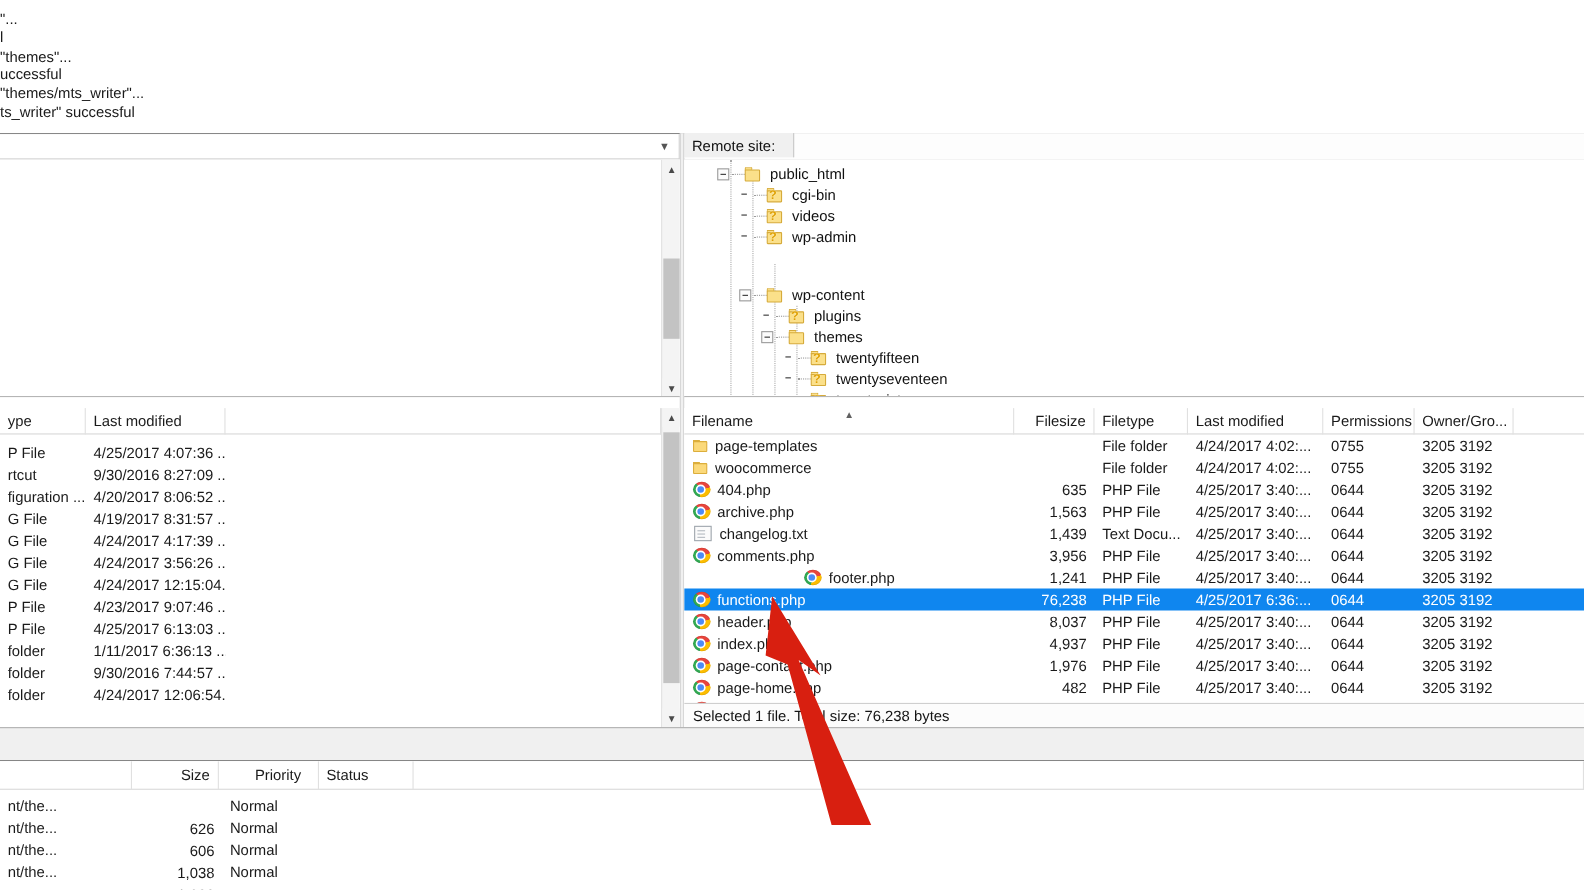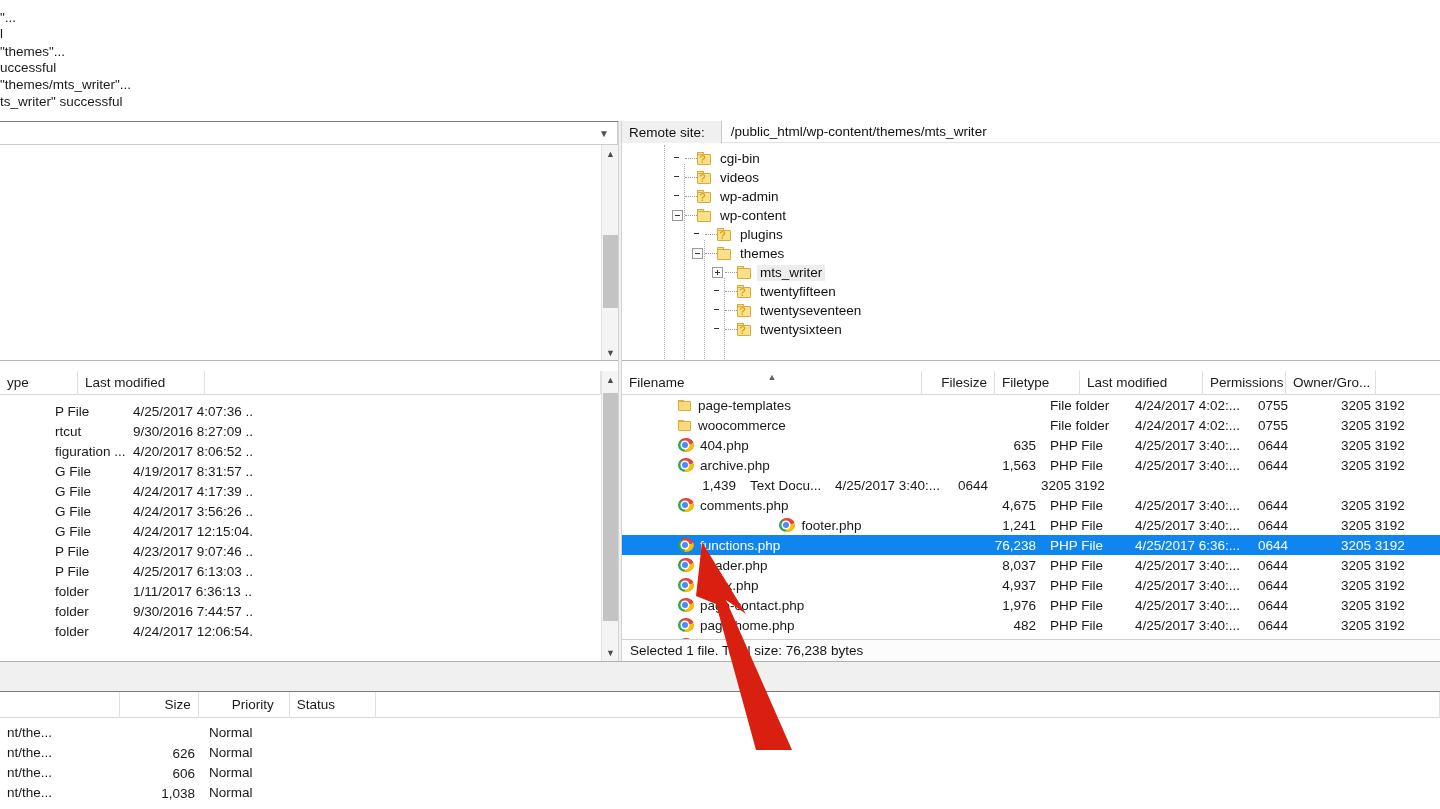--- a/index.html
+++ b/index.html
@@ -167,21 +167,21 @@
     padding: 0 7px;
     position: relative;
   }
   .col-header .cell.num { justify-content: flex-end; }
   .sort-caret {
     position: absolute; top: 1px; left: 50%; margin-left: -4px;
     color: #606060; font-size: 9px;
   }
   .row {
     height: 20px; display: flex; align-items: center;
-    font-size: 13.5px; color: #1a1a1a; white-space: nowrap; padding-left: 48px;
+    font-size: 13.5px; color: #1a1a1a; white-space: nowrap;
   }
   .row .cell { height: 20px; display: flex; align-items: center; padding: 0 7px; overflow: hidden; }
   .row .cell.num { justify-content: flex-end; }
   .row.selected { background: #0f86ef; color: #ffffff; }
 
   .fi { width: 16px; height: 16px; flex: 0 0 16px; margin-right: 5px; position: relative; }
   .fi.folder .body {
     position: absolute; left: 1px; bottom: 2px; width: 13px; height: 10px;
     background: #fbd97a; border: 1px solid #dcae3c; border-radius: 0 1px 1px 1px;
   }
@@ -269,39 +269,47 @@
 
   <div class="pathbar-row">
     <div class="local-combo">
       <span></span>
       <span class="combo-arrow">▼</span>
     </div>
   </div>
 
   <div class="remote-site-bar">
     <div class="remote-site-label">Remote site:</div>
-    <div class="remote-site-value">/public_html/wp-content/themes/mts_writer</div>
   </div>
 
   <div class="panel-divider-v"></div>
 
   <div class="local-tree">
     <div class="vscroll" style="right:0; top:0; width:17px; height:216px;">
       <div class="arrow up">▲</div>
       <div class="thumb" style="top:90px; height:73px;"></div>
       <div class="arrow down">▼</div>
     </div>
   </div>
 
   <div class="remote-tree">
     <div class="guide" style="left:42px; height:216px;"></div>
     <div class="guide" style="left:62px; top:19px; height:197px;"></div>
     <div class="guide" style="left:82px; top:95px; height:121px;"></div>
     <div class="guide" style="left:102px; top:133px; height:83px;"></div>
     <div id="remote-tree-rows" style="position:relative; padding-top:4px;">
+        <div class="tree-row" style="padding-left: 30px;">
+          <span class="tree-expander"></span>
+          <span class="tree-dots"></span>
+          <span class="folder-ico">
+            <span class="tab"></span>
+            <span class="body"></span>
+          </span>
+          <span class="tree-label">public_html</span>
+        </div>
         <div class="tree-row" style="padding-left: 50px;">
           <span class="tree-expander none"></span>
           <span class="tree-dots"></span>
           <span class="folder-ico">
             <span class="tab"></span>
             <span class="body"></span>
             <span class="q">?</span>
           </span>
           <span class="tree-label">cgi-bin</span>
         </div>
@@ -318,21 +326,21 @@
         <div class="tree-row" style="padding-left: 50px;">
           <span class="tree-expander none"></span>
           <span class="tree-dots"></span>
           <span class="folder-ico">
             <span class="tab"></span>
             <span class="body"></span>
             <span class="q">?</span>
           </span>
           <span class="tree-label">wp-admin</span>
         </div>
-        <div class="tree-row" style="padding-left: 50px;">
+        <div class="tree-row" style="padding-left: 50px; margin-top: 34px;">
           <span class="tree-expander"></span>
           <span class="tree-dots"></span>
           <span class="folder-ico">
             <span class="tab"></span>
             <span class="body"></span>
           </span>
           <span class="tree-label">wp-content</span>
         </div>
         <div class="tree-row" style="padding-left: 70px;">
           <span class="tree-expander none"></span>
@@ -345,29 +353,20 @@
           <span class="tree-label">plugins</span>
         </div>
         <div class="tree-row" style="padding-left: 70px;">
           <span class="tree-expander"></span>
           <span class="tree-dots"></span>
           <span class="folder-ico">
             <span class="tab"></span>
             <span class="body"></span>
           </span>
           <span class="tree-label">themes</span>
-        </div>
-        <div class="tree-row" style="padding-left: 90px;">
-          <span class="tree-expander plus"></span>
-          <span class="tree-dots"></span>
-          <span class="folder-ico">
-            <span class="tab"></span>
-            <span class="body"></span>
-          </span>
-          <span class="tree-label selected">mts_writer</span>
         </div>
         <div class="tree-row" style="padding-left: 90px;">
           <span class="tree-expander none"></span>
           <span class="tree-dots"></span>
           <span class="folder-ico">
             <span class="tab"></span>
             <span class="body"></span>
             <span class="q">?</span>
           </span>
           <span class="tree-label">twentyfifteen</span>
@@ -525,32 +524,36 @@
             <span class="fi chrome"></span>
             <span>archive.php</span>
           </div>
           <div class="cell num" style="width: 73px;">1,563</div>
           <div class="cell" style="width: 85px;">PHP File</div>
           <div class="cell" style="width: 123px;">4/25/2017 3:40:...</div>
           <div class="cell" style="width: 83px;">0644</div>
           <div class="cell" style="width: 90px;">3205 3192</div>
         </div>
         <div class="row">
+          <div class="cell" style="width: 300px;">
+            <span class="fi txt"></span>
+            <span>changelog.txt</span>
+          </div>
           <div class="cell num" style="width: 73px;">1,439</div>
           <div class="cell" style="width: 85px;">Text Docu...</div>
           <div class="cell" style="width: 123px;">4/25/2017 3:40:...</div>
           <div class="cell" style="width: 83px;">0644</div>
           <div class="cell" style="width: 90px;">3205 3192</div>
         </div>
         <div class="row">
           <div class="cell" style="width: 300px;">
             <span class="fi chrome"></span>
             <span>comments.php</span>
           </div>
-          <div class="cell num" style="width: 73px;">4,675</div>
+          <div class="cell num" style="width: 73px;">3,956</div>
           <div class="cell" style="width: 85px;">PHP File</div>
           <div class="cell" style="width: 123px;">4/25/2017 3:40:...</div>
           <div class="cell" style="width: 83px;">0644</div>
           <div class="cell" style="width: 90px;">3205 3192</div>
         </div>
         <div class="row">
           <div class="cell" style="width: 300px; justify-content: center;">
             <span class="fi chrome"></span>
             <span>footer.php</span>
           </div>

